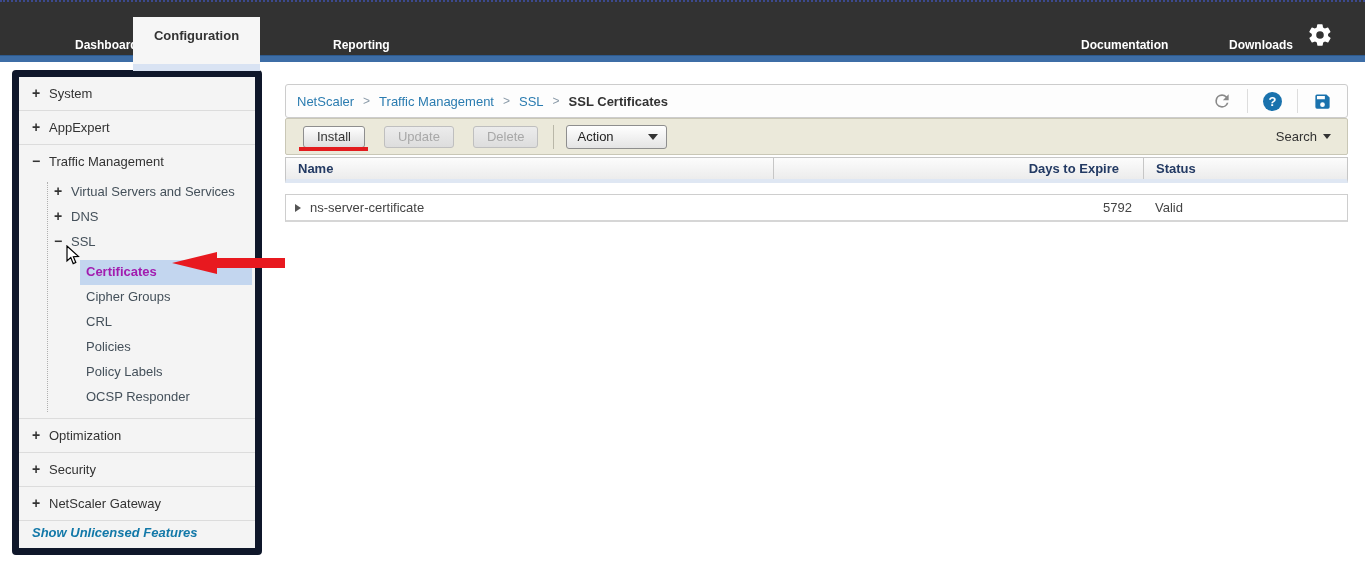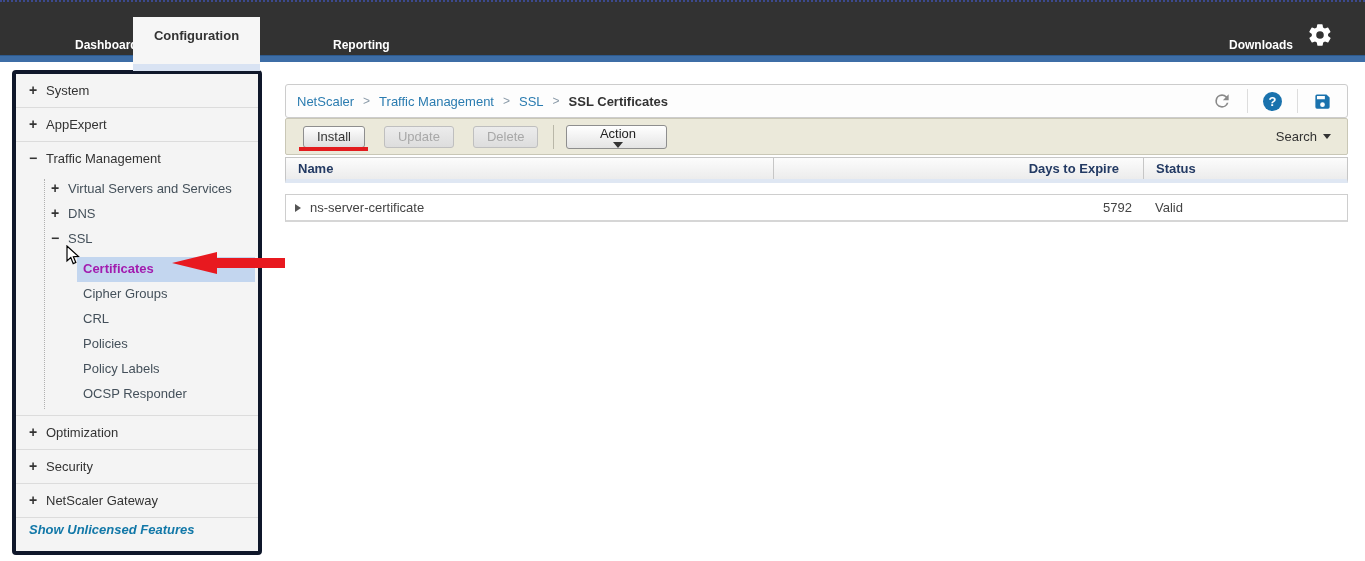--- a/index.html
+++ b/index.html
@@ -13,21 +13,21 @@
   .nav-dashboard { left:35px; }
   .nav-reporting { left:293px; }
   .nav-documentation { left:1041px; }
   .nav-downloads { left:1189px; }
   .nav-tab-active { position:absolute; left:133px; top:17px; width:127px; height:54px; background:#f6f6f6; text-align:center; z-index:3; cursor:pointer; }
   .nav-tab-active .tab-label { display:block; line-height:37px; font-size:13px; font-weight:bold; color:#333333; }
   .nav-tab-active .tab-band { position:absolute; left:0; bottom:0; width:100%; height:7px; background:#d9e3f3; }
   .gear-btn { position:absolute; left:1307px; top:20px; width:26px; height:26px; cursor:pointer; }
 
   
-  .sidebar { position:absolute; left:12px; top:70px; width:250px; height:485px; background:#f4f4f4; border:4px solid #0f172a; border-radius:4px; font-size:13px; overflow:hidden; }
+  .sidebar { position:absolute; left:12px; top:70px; width:250px; height:485px; background:#f4f4f4; border:7px solid #0f172a; border-radius:4px; font-size:13px; overflow:hidden; }
   .side-top { height:34px; line-height:33px; border-bottom:1px solid #dcdcdc; color:#333333; padding-left:13px; cursor:pointer; white-space:nowrap; }
   .side-top .glyph, .side-sub .glyph { display:inline-block; width:17px; font-size:14px; font-weight:bold; color:#333333; }
   .subtree { position:relative; padding:0 0 4px 0; border-bottom:1px solid #dcdcdc; }
   .subtree::before { content:""; position:absolute; left:28px; top:3px; bottom:6px; border-left:1px dotted #b0b0b0; }
   .side-sub { height:25px; line-height:25px; padding-left:35px; color:#44505a; cursor:pointer; position:relative; white-space:nowrap; }
   .leaf-group { padding:6px 0 4px 0; }
   .side-leaf { height:25px; line-height:24px; margin:0 3px 0 61px; padding-left:6px; color:#44505a; cursor:pointer; white-space:nowrap; }
   .side-leaf.selected { background:#c3d6ef; color:#a21caf; font-weight:bold; }
   .side-footer { height:24px; line-height:24px; padding-left:13px; color:#1278a8; font-weight:bold; font-style:italic; cursor:pointer; }
 
@@ -40,21 +40,21 @@
   .crumb-icons { display:flex; align-items:center; height:24px; }
   .icon-cell { width:50px; height:24px; display:flex; align-items:center; justify-content:center; border-left:1px solid #dddddd; cursor:pointer; }
   .help-circle { width:19px; height:19px; border-radius:50%; background:#1a72ad; color:#ffffff; font-size:13px; font-weight:bold; text-align:center; line-height:19px; }
 
   
   .toolbar { position:absolute; left:285px; top:118px; width:1063px; height:37px; background:#ebe9da; border:1px solid #c9c7b6; border-radius:2px; display:flex; align-items:center; font-size:13px; }
   .tb-btn { height:22px; padding:0 13px; border:1px solid #8e8e8e; border-radius:3px; background:linear-gradient(#fefefe,#dedede); color:#333333; font-size:13px; font-family:"Liberation Sans",sans-serif; cursor:pointer; }
   .tb-btn.install { margin-left:17px; }
   .tb-btn.disabled { margin-left:19px; border-color:#bfbfbf; background:linear-gradient(#ececec,#dddddd); color:#a8a8a8; cursor:default; }
   .tb-divider { width:1px; height:24px; background:#b9b7a8; margin:0 12px 0 15px; }
-  .action-dd { width:101px; height:24px; border:1px solid #8e8e8e; border-radius:3px; background:linear-gradient(#ffffff,#e4e4e4); display:flex; align-items:center; justify-content:space-between; padding:0 8px 0 10px; color:#222222; cursor:pointer;flex-direction:column; }
+  .action-dd { width:101px; height:24px; border:1px solid #8e8e8e; border-radius:3px; background:linear-gradient(#ffffff,#e4e4e4); display:flex; align-items:center; justify-content:space-between; padding:0 8px 0 10px; color:#222222; cursor:pointer; }
   .caret-down { width:0; height:0; border-left:5px solid transparent; border-right:5px solid transparent; border-top:6px solid #333333; }
   .tb-search { margin-left:auto; margin-right:16px; display:flex; align-items:center; color:#333333; cursor:pointer; }
   .tb-search .caret-down { margin-left:6px; border-top-width:5px; border-left-width:4px; border-right-width:4px; }
 
   
   .grid { position:absolute; left:285px; top:157px; width:1063px; font-size:13px; }
   .grid-head { display:flex; height:26px; border:1px solid #c6c6c6; background:linear-gradient(#fcfcfc,#ececec); border-bottom:4px solid #dfe7f3; }
   .gh-cell { line-height:22px; font-weight:bold; color:#233a63; padding:0 12px; cursor:pointer; }
   .gh-name { width:487px; }
   .gh-days { width:370px; text-align:right; border-left:1px solid #c6c6c6; padding-right:24px; }
@@ -71,20 +71,21 @@
   .arrow-head { position:absolute; left:0; top:0; width:0; height:0; border-top:11px solid transparent; border-bottom:11px solid transparent; border-right:45px solid #e8191f; }
   .arrow-shaft { position:absolute; left:44px; top:6px; width:69px; height:10px; background:#e8191f; }
   .cursor-annot { position:absolute; left:66px; top:245px; z-index:7; }
 </style>
 </head>
 <body>
 
 <div class="topbar">
   <span class="nav-item nav-dashboard">Dashboard</span>
   <span class="nav-item nav-reporting">Reporting</span>
+  <span class="nav-item nav-documentation">Documentation</span>
   <span class="nav-item nav-downloads">Downloads</span>
   <span class="gear-btn">
     <svg width="26" height="26" viewBox="0 0 24 24">
         <path fill="#ffffff" d="M19.4 13a7.5 7.5 0 0 0 .1-1 7.5 7.5 0 0 0-.1-1l2.1-1.6a.5.5 0 0 0 .1-.6l-2-3.5a.5.5 0 0 0-.6-.2l-2.5 1a7.7 7.7 0 0 0-1.7-1l-.4-2.6a.5.5 0 0 0-.5-.4h-4a.5.5 0 0 0-.5.4l-.4 2.6a7.7 7.7 0 0 0-1.7 1l-2.5-1a.5.5 0 0 0-.6.2l-2 3.5a.5.5 0 0 0 .1.6L4.5 11a7.5 7.5 0 0 0-.1 1 7.5 7.5 0 0 0 .1 1l-2.1 1.6a.5.5 0 0 0-.1.6l2 3.5c.1.2.4.3.6.2l2.5-1a7.7 7.7 0 0 0 1.7 1l.4 2.6c0 .2.2.4.5.4h4c.2 0 .4-.2.5-.4l.4-2.6a7.7 7.7 0 0 0 1.7-1l2.5 1c.2.1.5 0 .6-.2l2-3.5a.5.5 0 0 0-.1-.6L19.4 13zM12 15.5A3.5 3.5 0 1 1 12 8.5a3.5 3.5 0 0 1 0 7z"></path>
       </svg>
   </span>
 </div>
 <div class="nav-tab-active">
   <span class="tab-label">Configuration</span>
   <span class="tab-band"></span>

